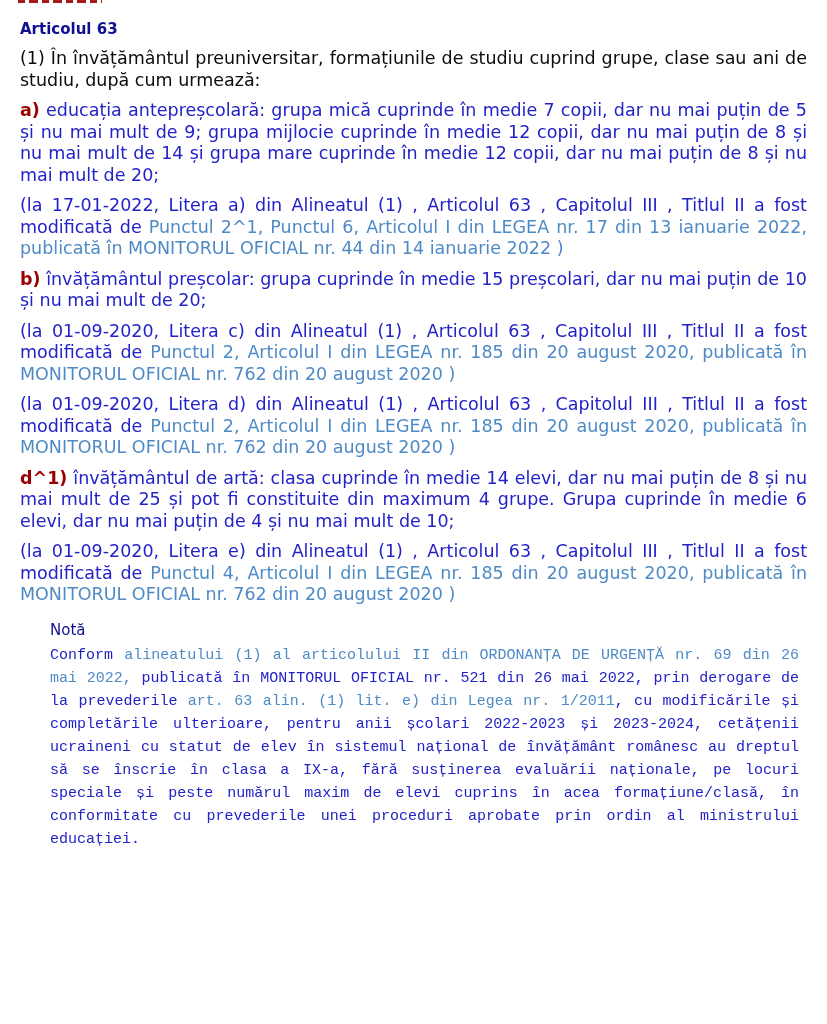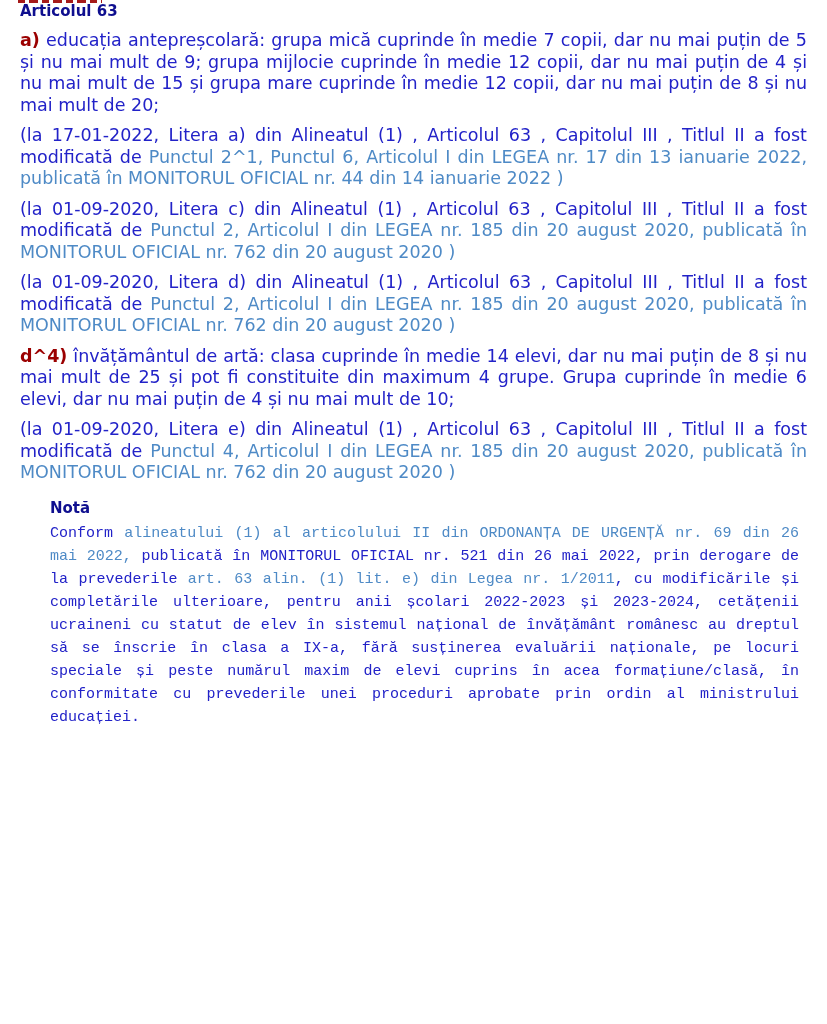--- a/index.html
+++ b/index.html
@@ -21,21 +21,21 @@
     width: 84px;
     height: 3px;
     background: repeating-linear-gradient(90deg,
       var(--letter-red, #9b0000) 0 7px,
       transparent 7px 11px,
       var(--letter-red, #9b0000) 11px 20px,
       transparent 20px 24px);
     opacity: .9;
   }
   .doc {
-    padding: 2px 20px 0 20px;
+    padding: 20px 20px 0 20px;
   }
   .article-title {
     font-size: 15px;
     font-weight: bold;
     color: var(--heading-navy, #0f0f8f);
     margin: 0 0 10px 0;
   }
   .para {
     margin: 0 0 9px 0;
     font-size: 17.5px;
@@ -48,21 +48,21 @@
     color: var(--letter-red, #9b0000);
     font-weight: bold;
   }
   .amendment { color: var(--body-blue, #2222c8); }
   .amend-link { color: var(--link-blue, #4e8ac6); cursor: pointer; }
   .note {
     margin: 15px 8px 0 30px;
   }
   .note-title {
     font-size: 15px;
-    font-weight: bold;
+    font-weight: normal;
     color: var(--heading-navy, #0f0f8f);
     margin: 0 0 5px 0;
   }
   .note-body {
     font-size: 15px;
     line-height: 23px;
     text-align: justify;
     color: var(--body-blue, #2222c8);
     margin: 0;
     font-family: Liberation Mono, monospace;
@@ -71,33 +71,35 @@
 </style>
 </head>
 <body>
 
 <div class="clip-remnant"></div>
 
 <div class="doc">
 
   <h1 class="article-title">Articolul 63</h1>
 
+  <p class="para black">(1) În învățământul preuniversitar, formațiunile de studiu cuprind grupe, clase sau ani de studiu, după cum urmează:</p>
 
-  <p class="para blue"><span class="letter-label">a)</span> <span>educația antepreșcolară: grupa mică cuprinde în medie 7 copii, dar nu mai puțin de 5 și nu mai mult de 9; grupa mijlocie cuprinde în medie 12 copii, dar nu mai puțin de 4 și nu mai mult de 15 și grupa mare cuprinde în medie 12 copii, dar nu mai puțin de 8 și nu mai mult de 20;</span></p>
+  <p class="para blue"><span class="letter-label">a)</span> <span>educația antepreșcolară: grupa mică cuprinde în medie 7 copii, dar nu mai puțin de 5 și nu mai mult de 9; grupa mijlocie cuprinde în medie 12 copii, dar nu mai puțin de 8 și nu mai mult de 14 și grupa mare cuprinde în medie 12 copii, dar nu mai puțin de 8 și nu mai mult de 20;</span></p>
 
   <p class="para amendment"><span>(la 17-01-2022, Litera a) din Alineatul (1) , Articolul 63 , Capitolul III , Titlul II a fost modificată de </span><span class="amend-link">Punctul 2^1, Punctul 6, Articolul I din LEGEA nr. 17 din 13 ianuarie 2022, publicată în MONITORUL OFICIAL nr. 44 din 14 ianuarie 2022 )</span></p>
 
+  <p class="para blue"><span class="letter-label">b)</span> <span>învățământul preșcolar: grupa cuprinde în medie 15 preșcolari, dar nu mai puțin de 10 și nu mai mult de 20;</span></p>
 
 
   <p class="para amendment"><span>(la 01-09-2020, Litera c) din Alineatul (1) , Articolul 63 , Capitolul III , Titlul II a fost modificată de </span><span class="amend-link">Punctul 2, Articolul I din LEGEA nr. 185 din 20 august 2020, publicată în MONITORUL OFICIAL nr. 762 din 20 august 2020 )</span></p>
 
 
   <p class="para amendment"><span>(la 01-09-2020, Litera d) din Alineatul (1) , Articolul 63 , Capitolul III , Titlul II a fost modificată de </span><span class="amend-link">Punctul 2, Articolul I din LEGEA nr. 185 din 20 august 2020, publicată în MONITORUL OFICIAL nr. 762 din 20 august 2020 )</span></p>
 
-  <p class="para blue"><span class="letter-label">d^4)</span> <span>învățământul de artă: clasa cuprinde în medie 14 elevi, dar nu mai puțin de 8 și nu mai mult de 25 și pot fi constituite din maximum 4 grupe. Grupa cuprinde în medie 6 elevi, dar nu mai puțin de 4 și nu mai mult de 10;</span></p>
+  <p class="para blue"><span class="letter-label">d^1)</span> <span>învățământul de artă: clasa cuprinde în medie 14 elevi, dar nu mai puțin de 8 și nu mai mult de 25 și pot fi constituite din maximum 4 grupe. Grupa cuprinde în medie 6 elevi, dar nu mai puțin de 4 și nu mai mult de 10;</span></p>
 
 
 
   <p class="para amendment"><span>(la 01-09-2020, Litera e) din Alineatul (1) , Articolul 63 , Capitolul III , Titlul II a fost modificată de </span><span class="amend-link">Punctul 4, Articolul I din LEGEA nr. 185 din 20 august 2020, publicată în MONITORUL OFICIAL nr. 762 din 20 august 2020 )</span></p>
 
   <div class="note">
     <div class="note-title">Notă</div>
     <p class="note-body"><span>Conform </span><span class="seg-link">alineatului (1) al articolului II din ORDONANȚA DE URGENȚĂ nr. 69 din 26 mai 2022,</span><span> publicată în MONITORUL OFICIAL nr. 521 din 26 mai 2022, prin derogare de la prevederile </span><span class="seg-link">art. 63 alin. (1) lit. e) din Legea nr. 1/2011</span><span>, cu modificările și completările ulterioare, pentru anii școlari 2022-2023 și 2023-2024, cetățenii ucraineni cu statut de elev în sistemul național de învățământ românesc au dreptul să se înscrie în clasa a IX-a, fără susținerea evaluării naționale, pe locuri speciale și peste numărul maxim de elevi cuprins în acea formațiune/clasă, în conformitate cu prevederile unei proceduri aprobate prin ordin al ministrului educației.</span></p>
   </div>
 

